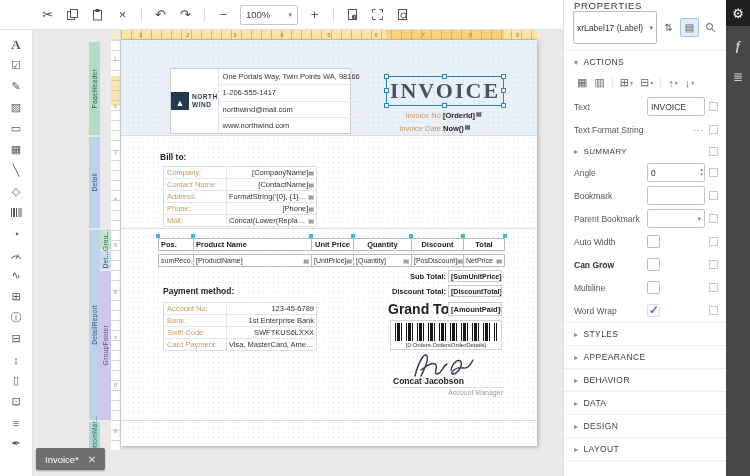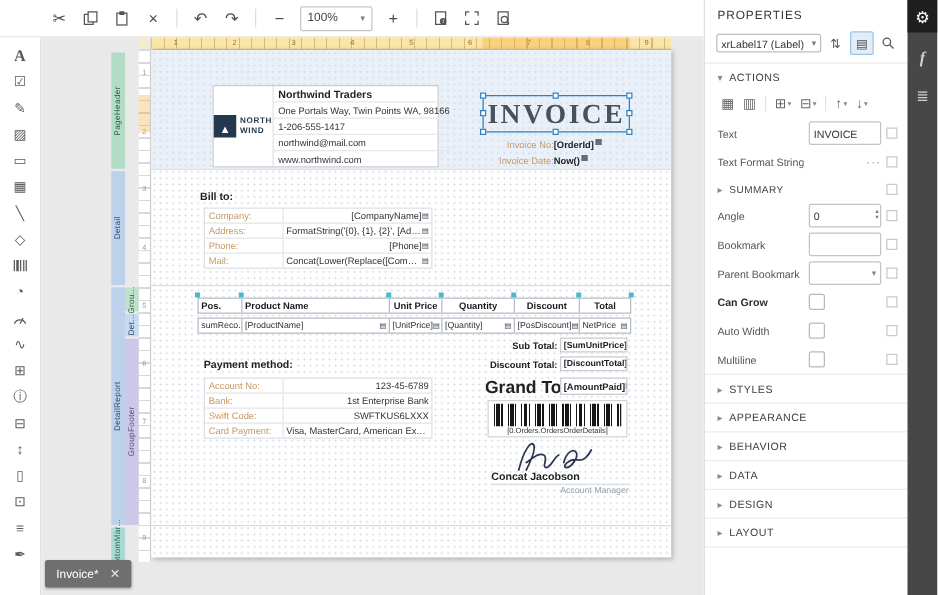--- a/index.html
+++ b/index.html
@@ -58,21 +58,21 @@
 .h-tl{left:-3px;top:-3px}.h-tc{left:calc(50% - 3px);top:-3px}.h-tr{right:-3px;top:-3px}
 .h-ml{left:-3px;top:calc(50% - 3px)}.h-mr{right:-3px;top:calc(50% - 3px)}
 .h-bl{left:-3px;bottom:-3px}.h-bc{left:calc(50% - 3px);bottom:-3px}.h-br{right:-3px;bottom:-3px}
 
 .meta-row{position:absolute;left:262px;width:120px;height:11px;display:flex;align-items:center;font-size:7.5px;cursor:pointer}
 .meta-label{width:60px;text-align:right;color:var(--field-label);margin-right:0}
 .meta-value{font-weight:bold;color:#222;display:flex;align-items:flex-start;gap:1px}
 .badge{font-size:6px;color:#3f4854;line-height:1}
 
 .rpt-title{position:absolute;font-weight:bold;font-size:8.5px;color:#1f1f1f;cursor:pointer}
-.ftable{position:absolute;width:183px;border:1px solid #dcdfe5;background:#fff;display:flex;flex-direction:column;cursor:pointer}
+.ftable{position:absolute;width:154px;border:1px solid #dcdfe5;background:#fff;display:flex;flex-direction:column;cursor:pointer}
 .frow{display:flex;border-bottom:1px solid #e2e5ea}
 .frow:last-child{border-bottom:none}
 .fl{width:62px;padding:1px 3px;font-size:7.5px;color:var(--field-label);white-space:nowrap;overflow:hidden}
 .fv{flex:1;border-left:1px solid #e2e5ea;padding:1px 2px;font-size:7.5px;color:#333;display:flex;align-items:center;justify-content:flex-end;white-space:nowrap;overflow:hidden}
 .fv em{font-style:normal;overflow:hidden;text-overflow:ellipsis;white-space:nowrap}
 
 .itable{position:absolute;left:37px;top:198px;width:347px;cursor:pointer}
 .itr{display:flex;background:#fff;border:1px solid #b6bcc4;height:13px}
 .itr.detail{margin-top:3px}
 .itd{border-right:1px solid #b6bcc4;font-size:7px;color:#333;display:flex;align-items:center;padding:0 2px;justify-content:space-between;overflow:hidden;white-space:nowrap}
@@ -97,21 +97,21 @@
 .sig-name{font-weight:bold;font-size:8.5px;color:#1f1f1f;margin-top:-6px}
 .sig-role{font-size:7px;color:#98a0a8;text-align:right;border-top:1px solid #d9dde3;margin-top:1px;padding-top:1px}
 
 .doc-tab{position:absolute;left:3px;bottom:6px;height:22px;background:#6f6f6f;border-radius:2px;display:flex;align-items:center;gap:9px;padding:0 9px;color:#fff;font-size:9.5px;box-shadow:0 1px 2px rgba(0,0,0,.3);cursor:pointer}
 .doc-tab .close{font-size:10px;color:#e8e8e8;cursor:pointer}
 
 
 .props{position:absolute;left:563px;top:0;width:163px;height:476px;background:#fff;border-left:1px solid #e0e0e0;display:flex;flex-direction:column;overflow:hidden}
 .props-header{height:25px;display:flex;align-items:center;padding:0 10px;font-size:9.5px;letter-spacing:.7px;color:#333}
 .selector-row{display:flex;align-items:center;gap:2px;padding:0 6px 6px 9px}
-.ctrl-select{flex:1;height:15px;border:1px solid #bdbdbd;border-radius:2px;display:flex;align-items:center;padding:0 3px;font-size:8.5px;color:#333;min-width:0;cursor:pointer}
+.ctrl-select{flex:1;height:33px;border:1px solid #bdbdbd;border-radius:2px;display:flex;align-items:center;padding:0 3px;font-size:8.5px;color:#333;min-width:0;cursor:pointer}
 .ctrl-select .txt{flex:1;overflow:hidden;text-overflow:ellipsis;white-space:nowrap}
 .ctrl-select .caret{font-size:7px;color:#777;margin-left:2px}
 .mini-btn{width:19px;height:19px;border:1px solid transparent;border-radius:2px;display:flex;align-items:center;justify-content:center;color:#555;font-size:10px;cursor:pointer}
 .mini-btn.active{background:#e2edf8;border-color:#9dc3e6}
 .sect{height:23px;flex:none;display:flex;align-items:center;gap:5px;padding:0 10px;border-top:1px solid #ececec;color:#3d3d3d;font-size:8.5px;letter-spacing:.4px;cursor:pointer}
 .chev{color:#8a8a8a;font-size:8px}
 .actions-icons{display:flex;align-items:center;gap:1px;padding:2px 8px 5px 10px}
 .aibtn{display:flex;align-items:center;color:#666;font-size:11px;padding:1px 3px;cursor:pointer}
 .aibtn .carr{font-size:6px;color:#888;margin-left:1px}
 .aisep{width:1px;height:12px;background:#e4e4e4;margin:0 3px}
@@ -334,21 +334,20 @@
         <div class="logo-cell">
           <div class="logo-sq">
               <span>▲</span>
             </div>
           <div class="logo-words">
             <span>NORTH</span>
             <span>WIND</span>
           </div>
         </div>
         <div class="company-col">
-          <div class="company-row bname">Northwind Traders</div>
           <div class="company-row">One Portals Way, Twin Points WA, 98166</div>
           <div class="company-row">1-206-555-1417</div>
           <div class="company-row">northwind@mail.com</div>
           <div class="company-row">www.northwind.com</div>
         </div>
       </div>
 
       <div class="invoice-box">
         <span class="invoice-text">INVOICE</span>
         <span class="handle h-tl"></span>
@@ -375,20 +374,27 @@
             <span class="badge">▤</span>
           </span>
       </div>
 
       <div class="rpt-title" style="left:39px;top:112px">Bill to:</div>
       <div class="ftable" style="left:42px;top:126px">
         <div class="frow">
             <span class="fl">Company:</span>
             <span class="fv">
               <em>[CompanyName]</em>
+              <span class="badge">▤</span>
+            </span>
+          </div>
+        <div class="frow">
+            <span class="fl">Contact Name:</span>
+            <span class="fv">
+              <em>[ContactName]</em>
               <span class="badge">▤</span>
             </span>
           </div>
         <div class="frow">
             <span class="fl">Address:</span>
             <span class="fv">
               <em>FormatString('{0}, {1}, {2}', [Address]...</em>
               <span class="badge">▤</span>
             </span>
           </div>
@@ -617,37 +623,44 @@
     <div class="prow">
       <span class="plabel">Parent Bookmark</span>
       <span class="pctrl">
           <span class="pselect">
             <span>▾</span>
           </span>
         </span>
       <span class="pmark"></span>
     </div>
     <div class="prow">
+      <span class="plabel">Auto Width</span>
+      <span class="pctrl">
+          <span class="pcheck"></span>
+        </span>
+      <span class="pmark"></span>
+    </div>
+    <div class="prow">
       <span class="plabel bold">Can Grow</span>
       <span class="pctrl">
           <span class="pcheck"></span>
         </span>
       <span class="pmark"></span>
     </div>
     <div class="prow">
-      <span class="plabel">Auto Width</span>
+      <span class="plabel">Multiline</span>
       <span class="pctrl">
           <span class="pcheck"></span>
         </span>
       <span class="pmark"></span>
     </div>
     <div class="prow">
-      <span class="plabel">Multiline</span>
-      <span class="pctrl">
-          <span class="pcheck"></span>
+      <span class="plabel">Word Wrap</span>
+      <span class="pctrl">
+          <span class="pcheck checked"></span>
         </span>
       <span class="pmark"></span>
     </div>
 
     <div class="sect">
         <span class="chev">▸</span>
         <span>STYLES</span>
       </div>
     <div class="sect">
         <span class="chev">▸</span>

